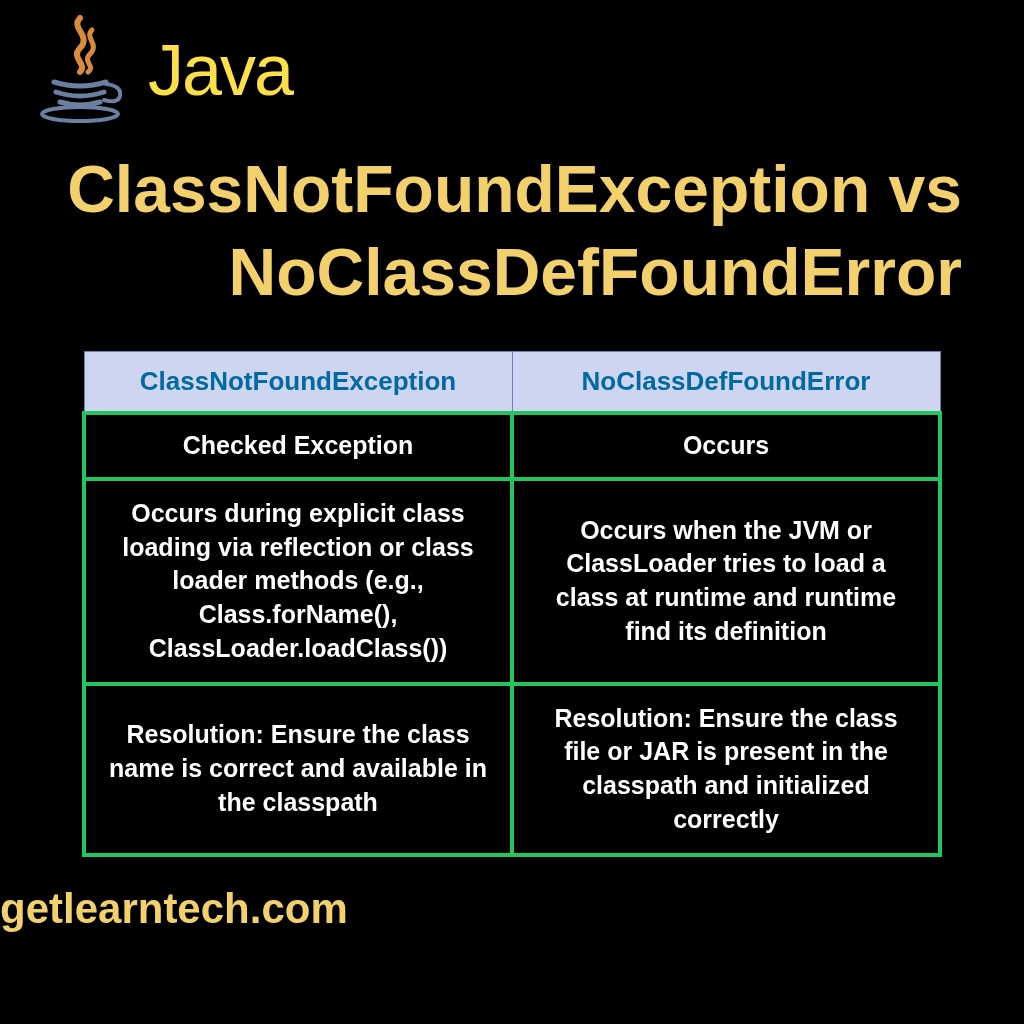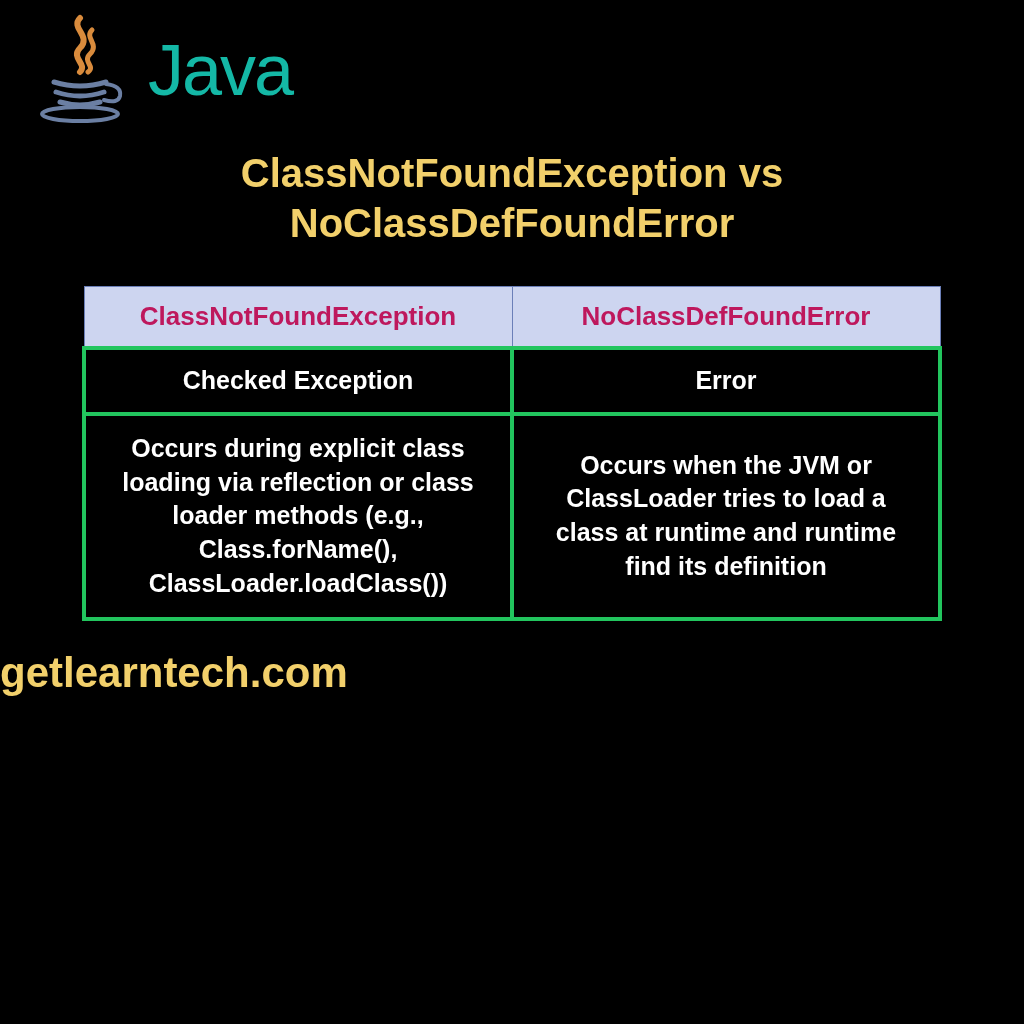--- a/index.html
+++ b/index.html
@@ -18,40 +18,40 @@
     gap: 18px;
   }
   .java-cup {
     width: 100px;
     height: 120px;
     position: relative;
   }
   .java-text {
     font-size: 72px;
     font-weight: 400;
-    color: #14b8a6;
+    color: #fde047;
     letter-spacing: -2px;
   }
   .title {
     color: #f2d06b;
-    font-size: 40px;
+    font-size: 66px;
     font-weight: 800;
-    text-align: center;
+    text-align: right;
     line-height: 1.25;
     margin: 18px auto 0;
     max-width: 900px;
   }
   .tbl {
     margin: 38px auto 0;
     border-collapse: collapse;
     width: 860px;
   }
   .tbl th {
     background: #cdd5f0;
-    color: #be185d;
+    color: #0369a1;
     font-size: 26px;
     font-weight: 700;
     padding: 14px 8px;
     border: 1px solid #6b7fb8;
     width: 50%;
   }
   .tbl td {
     color: #fff;
     font-size: 25px;
     font-weight: 600;
@@ -96,22 +96,26 @@
 <table class="tbl">
   <thead>
     <tr>
       <th>ClassNotFoundException</th>
       <th>NoClassDefFoundError</th>
     </tr>
   </thead>
   <tbody>
     <tr class="row-type">
       <td>Checked Exception</td>
-      <td>Error</td>
+      <td>Occurs</td>
     </tr>
     <tr>
       <td>Occurs during explicit class loading via reflection or class loader methods (e.g., Class.forName(), ClassLoader.loadClass())</td>
       <td>Occurs when the JVM or ClassLoader tries to load a class at runtime and runtime find its definition</td>
+    </tr>
+    <tr>
+      <td>Resolution: Ensure the class name is correct and available in the classpath</td>
+      <td>Resolution: Ensure the class file or JAR is present in the classpath and initialized correctly</td>
     </tr>
   </tbody>
 </table>
 
 <div class="footer">getlearntech.com</div>
 
 </body></html>

